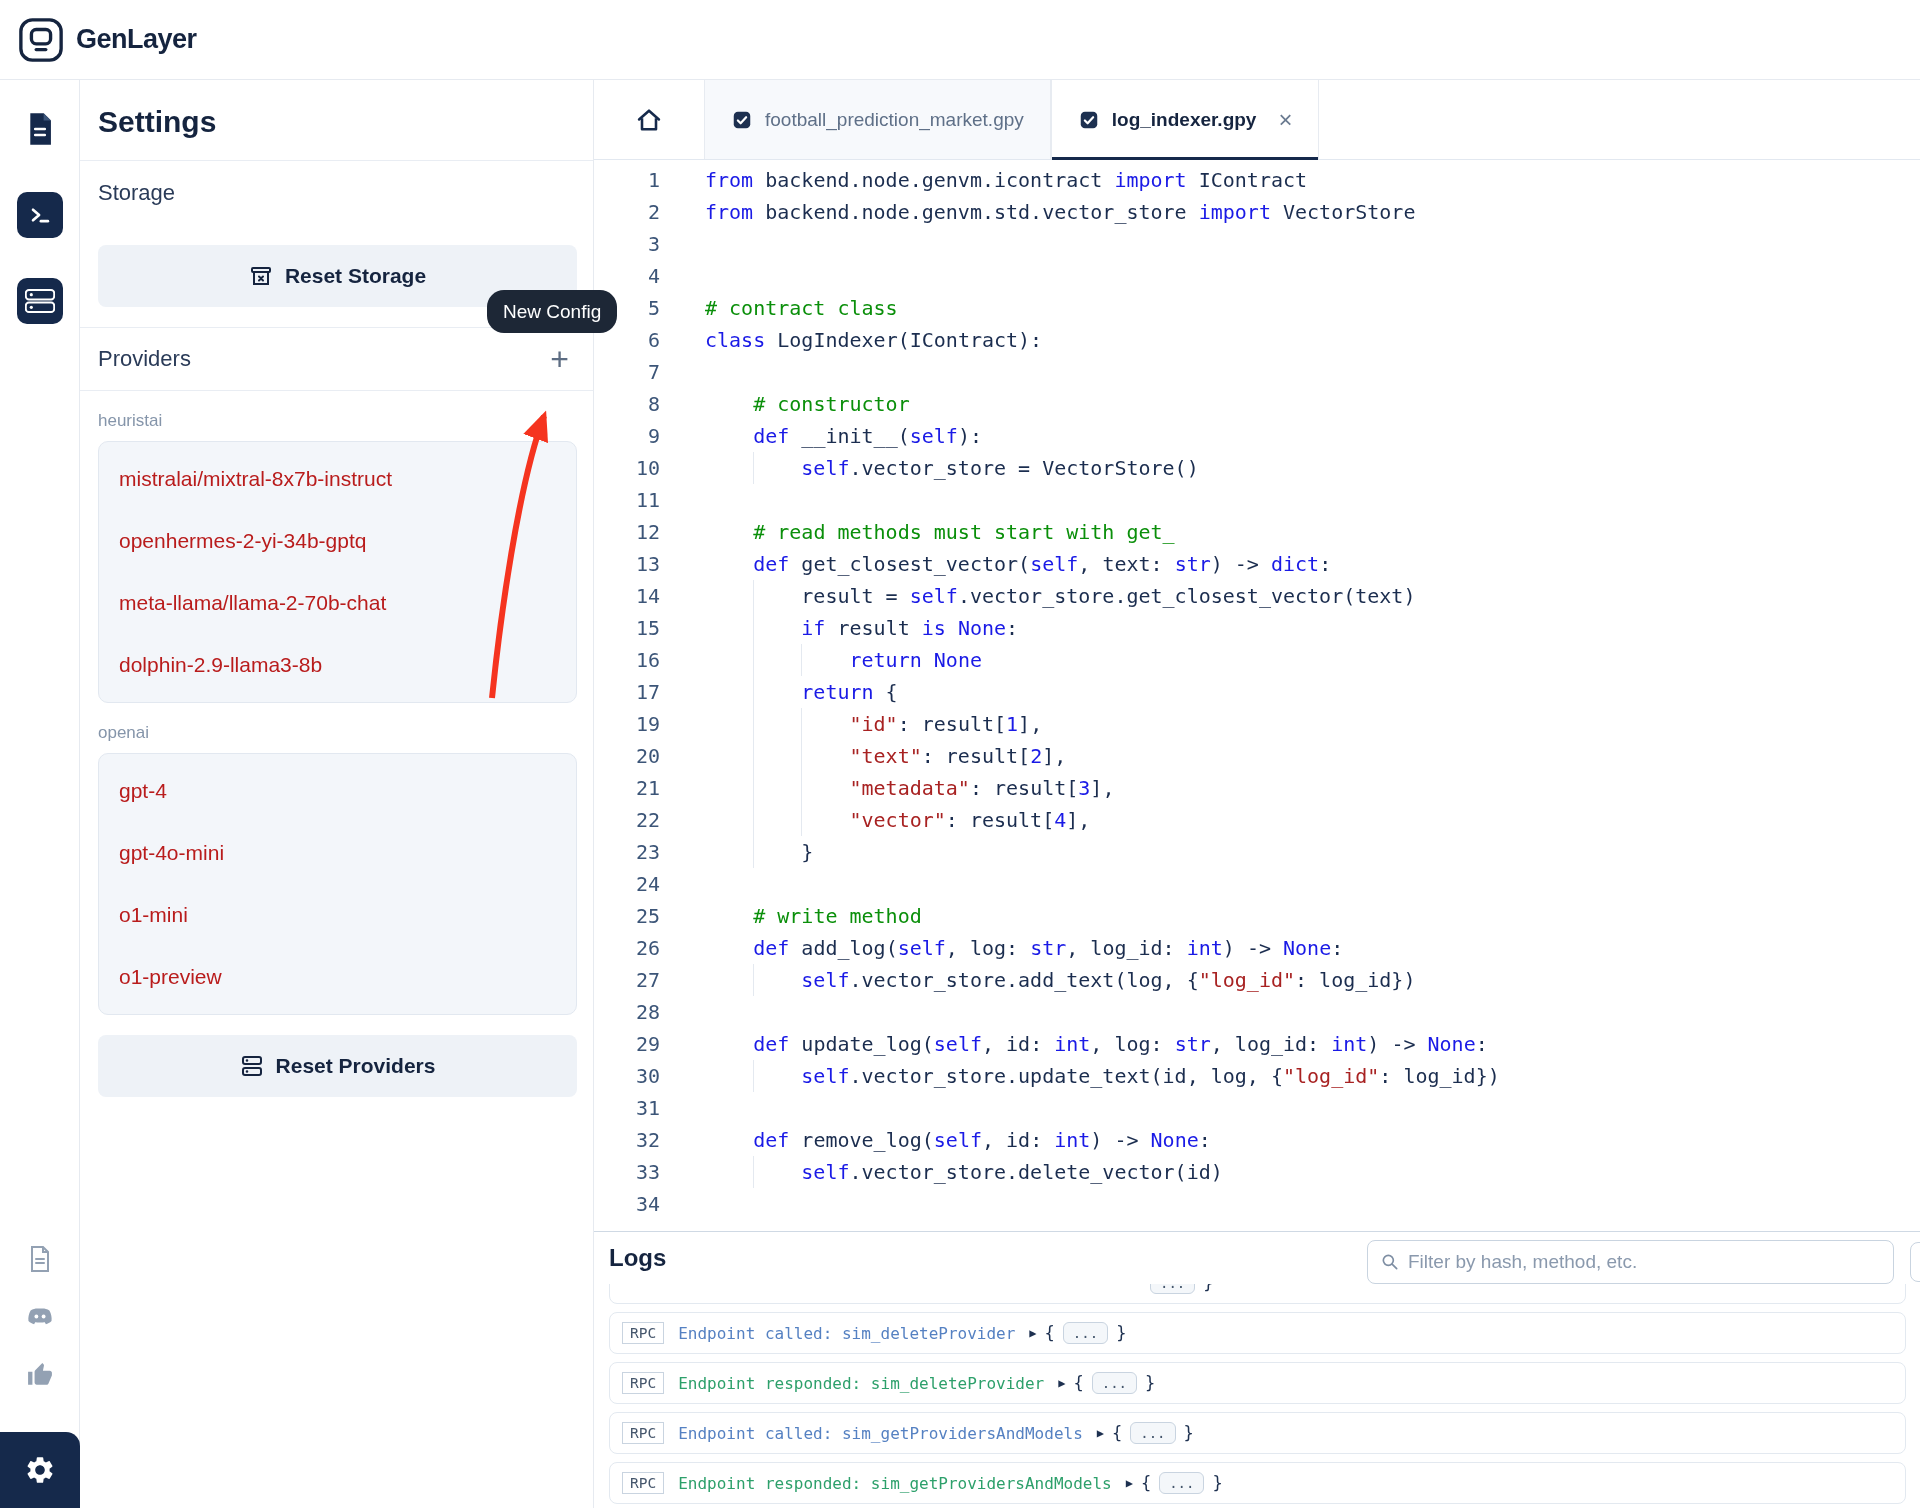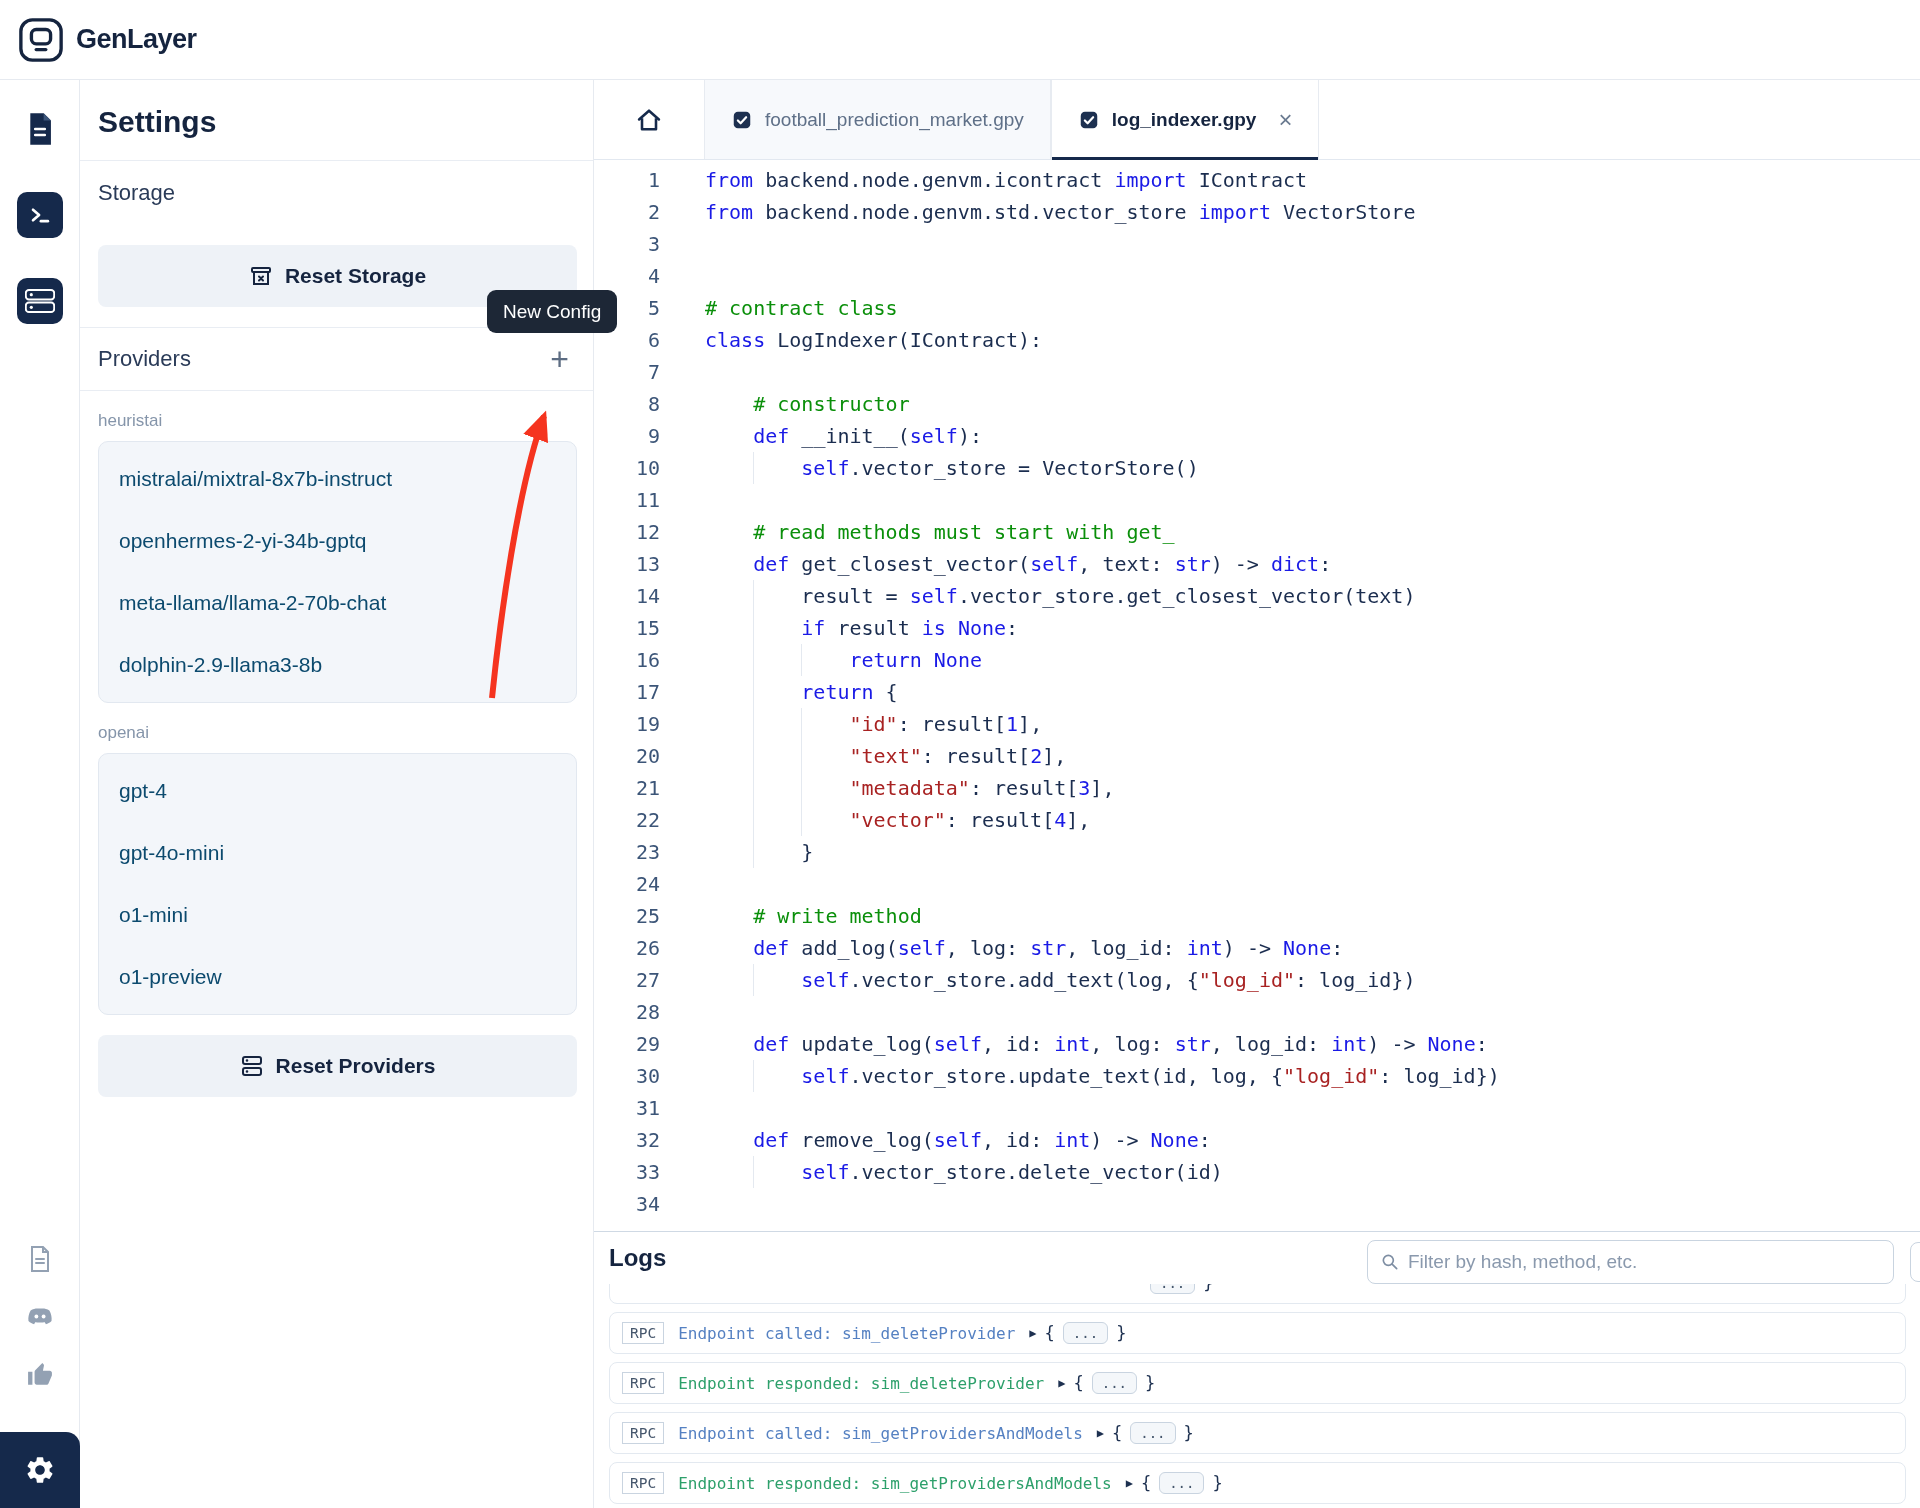--- a/index.html
+++ b/index.html
@@ -38,21 +38,21 @@
   .big-btn { margin-top:38px; width:100%; height:62px; background:#eef2f7; border:none; border-radius:8px;
              display:flex; align-items:center; justify-content:center; gap:12px;
              font-family:"Liberation Sans",sans-serif; font-size:21px; font-weight:700; color:#15243f; cursor:pointer; }
   .big-btn.reset-providers { margin-top:20px; }
   .providers-row { display:flex; align-items:center; justify-content:space-between; height:62px; }
   .plus-btn { background:none; border:none; font-size:32px; font-weight:300; color:#5d6d83;
               cursor:pointer; padding:0 8px; line-height:1; }
   .pgroup-label { margin:20px 0 10px; font-size:17px; color:#8595aa; font-weight:500; line-height:20px; }
   .pgroup-card { border:1px solid #e2e8f0; background:#f3f6fa; border-radius:10px; padding:6px 0; }
   .pitem { height:62px; display:flex; align-items:center; padding-left:20px; font-size:21px;
-           color:#0c4a6e; cursor:pointer; }
+           color:#b91c1c; cursor:pointer; }
 
   
   .workspace { flex:1; display:flex; flex-direction:column; min-width:0; position:relative; background:#fff; }
   .tabbar { height:80px; flex:none; display:flex; align-items:stretch; border-bottom:1px solid #e2e8f0; background:#fff; }
   .home-btn { width:110px; display:flex; align-items:center; justify-content:center; background:none;
               border:none; cursor:pointer; }
   .tabs { display:flex; }
   .tab { display:flex; align-items:center; gap:12px; padding:0 26px; border-left:1px solid #e7ebf1;
          border-right:1px solid #e7ebf1; background:#f7f9fc; font-size:19px; color:#5f7088;
          cursor:pointer; position:relative; white-space:nowrap; }
@@ -93,21 +93,21 @@
                margin-right:14px; flex:none; }
   .log-msg.called { color:#5581c2; }
   .log-msg.responded { color:#2da06b; }
   .caret { margin-left:14px; font-size:12px; color:#1d3050; }
   .brace { margin-left:8px; color:#1d3050; font-size:17px; }
   .dots-chip { margin-left:8px; border:1px solid #c9d4e0; background:#f4f7fa; border-radius:6px;
                padding:0 9px; font-size:14px; color:#45566c; line-height:20px; }
 
   
   .tooltip { position:absolute; left:487px; top:290px; height:43px; background:#1d2736; color:#fff;
-             font-size:19px; display:flex; align-items:center; padding:0 16px; border-radius:9px; z-index:40; }
+             font-size:19px; display:flex; align-items:center; padding:0 16px; border-radius:17px; z-index:40; }
   .arrow-overlay { position:absolute; inset:0; width:100%; height:100%; pointer-events:none; z-index:45; }
 </style>
 </head>
 <body>
 
 <div class="app">
 
   <header class="topbar">
     <div class="brand">
       <svg width="46" height="46" viewBox="0 0 48 48">

